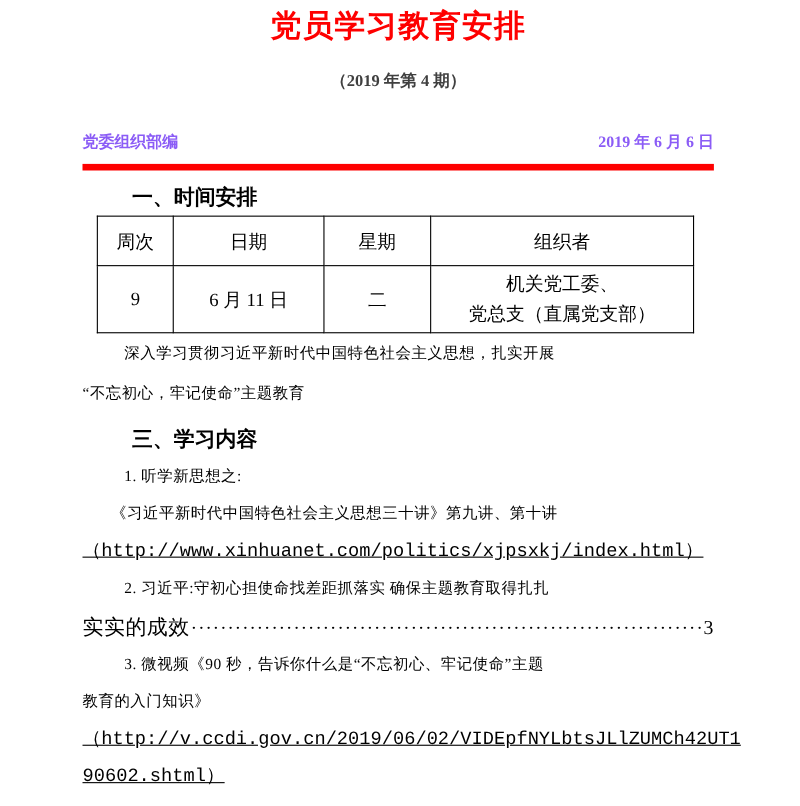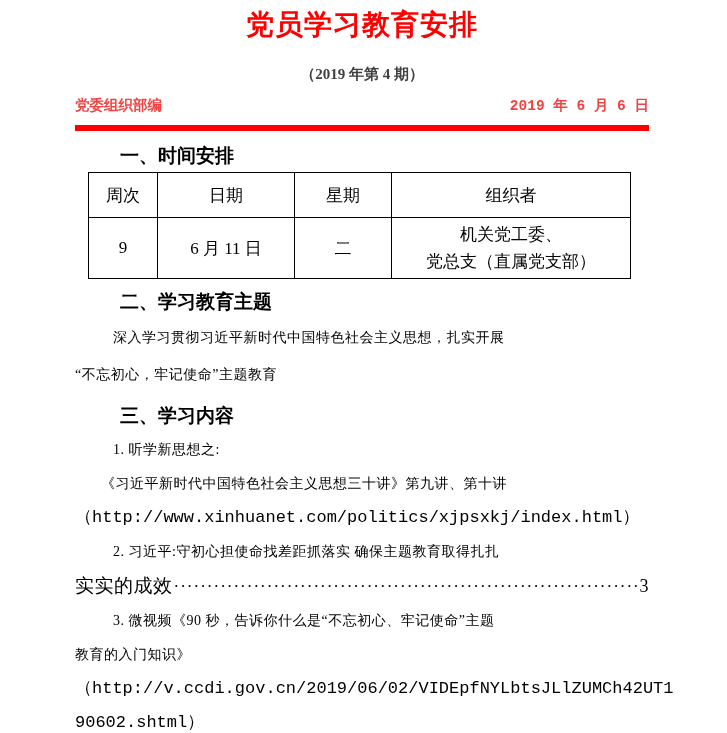--- a/index.html
+++ b/index.html
@@ -28,30 +28,29 @@
   .doc-subtitle {
     margin-top: 22px;
     text-align: center;
     color: #404040;
     font-size: 15px;
     font-weight: bold;
     line-height: 20px;
     white-space: nowrap;
   }
   .byline-row {
-    margin-top: 13px;
+    margin-top: 37px;
     display: flex;
     justify-content: space-between;
     align-items: baseline;
-    color: #ef4444;
+    color: #8b5cf6;
     font-weight: bold;
     font-size: 14.5px;
     line-height: 19px;
     white-space: nowrap;
-    font-family: Liberation Mono, monospace;
   }
   .red-rule {
     margin-top: 9px;
     height: 6px;
     background: #fe0000;
   }
 
   .sec-heading {
     font-family: "Liberation Sans", "DejaVu Sans", sans-serif;
     font-weight: bold;
@@ -88,20 +87,21 @@
     line-height: 37px;
     white-space: nowrap;
     letter-spacing: 0.5px;
   }
   .indent { padding-left: 38px; }
   .indent-sm { padding-left: 26px; }
   .mono {
     font-family: "Liberation Mono", "DejaVu Sans Mono", monospace;
     font-size: 17px;
     letter-spacing: 0;
+    text-decoration: underline;
   }
   .sec3 .body-line { line-height: 34px; }
 
   .toc-line {
     display: flex;
     align-items: baseline;
     font-size: 19px;
     line-height: 34px;
     letter-spacing: 0.5px;
     text-align: center;
@@ -144,21 +144,20 @@
         <td>6 月 11 日</td>
         <td>二</td>
         <td class="org-cell">
           <div>机关党工委、</div>
           <div>党总支（直属党支部）</div>
         </td>
       </tr>
     </tbody>
       </table>
 
-    <div class="sec-heading">二、学习教育主题</div>
     <div class="body-line indent">深入学习贯彻习近平新时代中国特色社会主义思想，扎实开展</div>
     <div class="body-line">“不忘初心，牢记使命”主题教育</div>
 
     <div class="sec-heading">三、学习内容</div>
     <div class="sec3">
 
       <div class="body-line indent">1. 听学新思想之:</div>
       <div class="body-line indent-sm">《习近平新时代中国特色社会主义思想三十讲》第九讲、第十讲</div>
       <div class="body-line mono">（http://www.xinhuanet.com/politics/xjpsxkj/index.html）</div>
 

